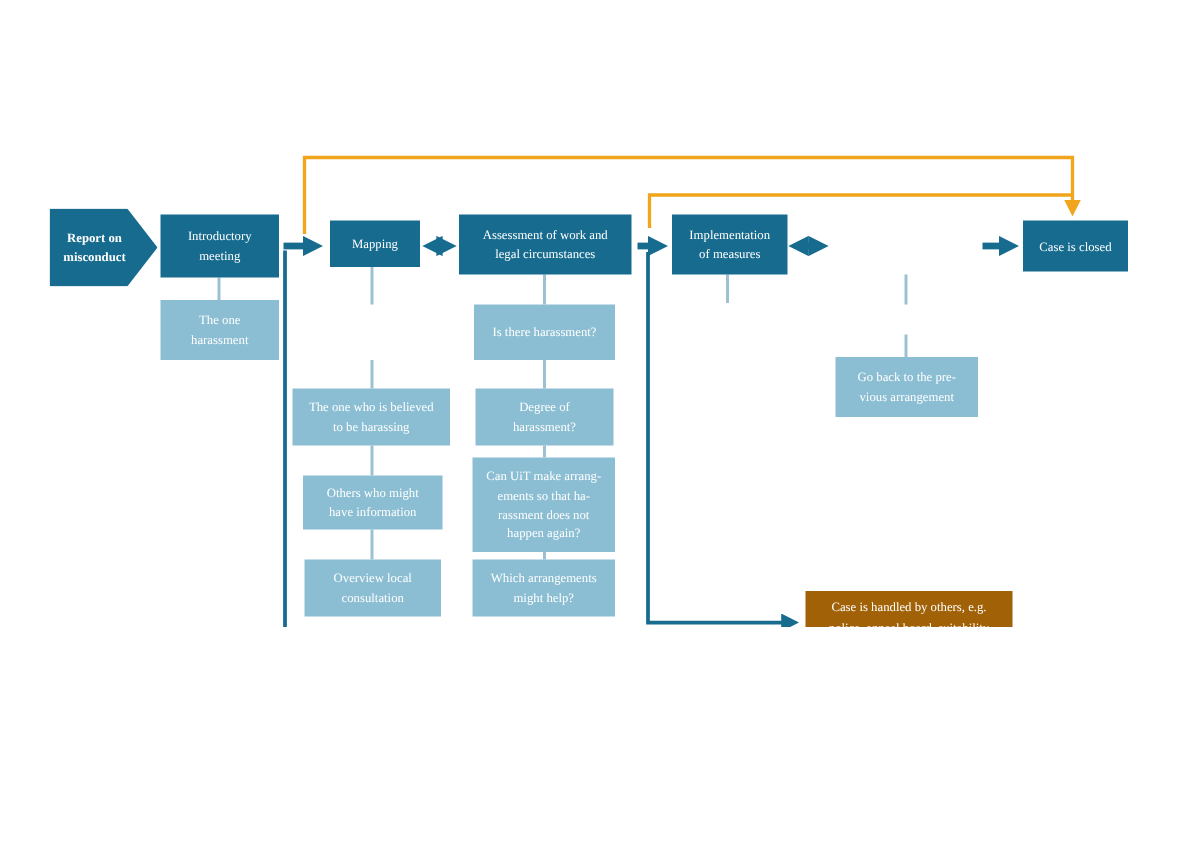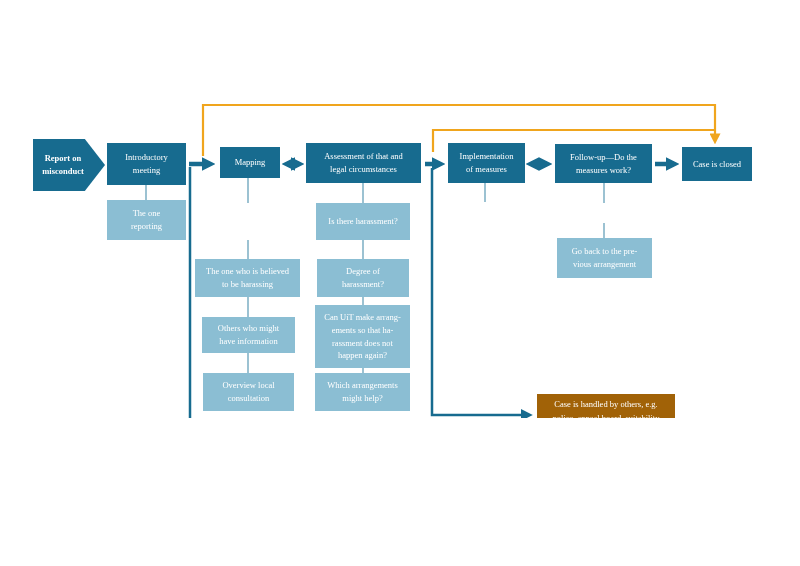--- a/index.html
+++ b/index.html
@@ -67,33 +67,31 @@
   </svg>
 
   <div class="box start" style="left:33px;top:139px;width:72px;height:52px">Report on
 misconduct</div>
 
   <div class="box dark" style="left:107px;top:143px;width:79px;height:42px">Introductory
 meeting</div>
 
   <div class="box dark" style="left:220px;top:147px;width:60px;height:31px">Mapping</div>
 
-  <div class="box dark" style="left:306px;top:143px;width:115px;height:40px">Assessment of that and
+  <div class="box dark" style="left:306px;top:143px;width:115px;height:40px">Assessment of work and
 legal circumstances</div>
 
   <div class="box dark" style="left:448px;top:143px;width:77px;height:40px">Implementation
 of measures</div>
 
-  <div class="box dark" style="left:555px;top:144px;width:97px;height:39px">Follow-up—Do the
-measures work?</div>
 
   <div class="box dark" style="left:682px;top:147px;width:70px;height:34px">Case is closed</div>
 
   <div class="box light" style="left:107px;top:200px;width:79px;height:40px">The one
-reporting</div>
+harassment</div>
 
   <div class="box light" style="left:195px;top:259px;width:105px;height:38px">The one who is believed
 to be harassing</div>
   <div class="box light" style="left:202px;top:317px;width:93px;height:36px">Others who might
 have information</div>
   <div class="box light" style="left:203px;top:373px;width:91px;height:38px">Overview local
 consultation</div>
 
   <div class="box light" style="left:316px;top:203px;width:94px;height:37px">Is there harassment?</div>
   <div class="box light" style="left:317px;top:259px;width:92px;height:38px">Degree of

